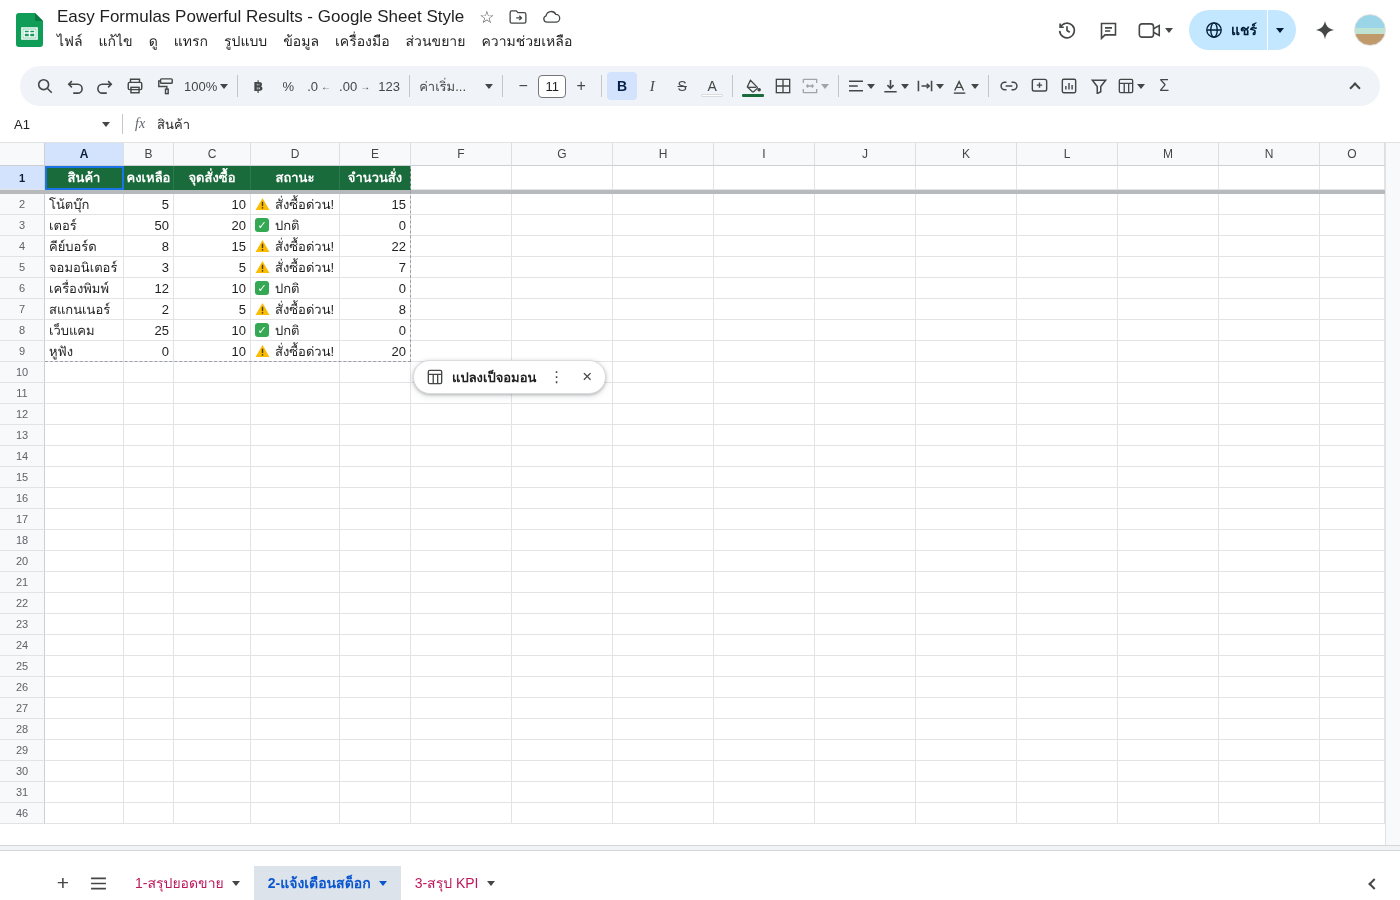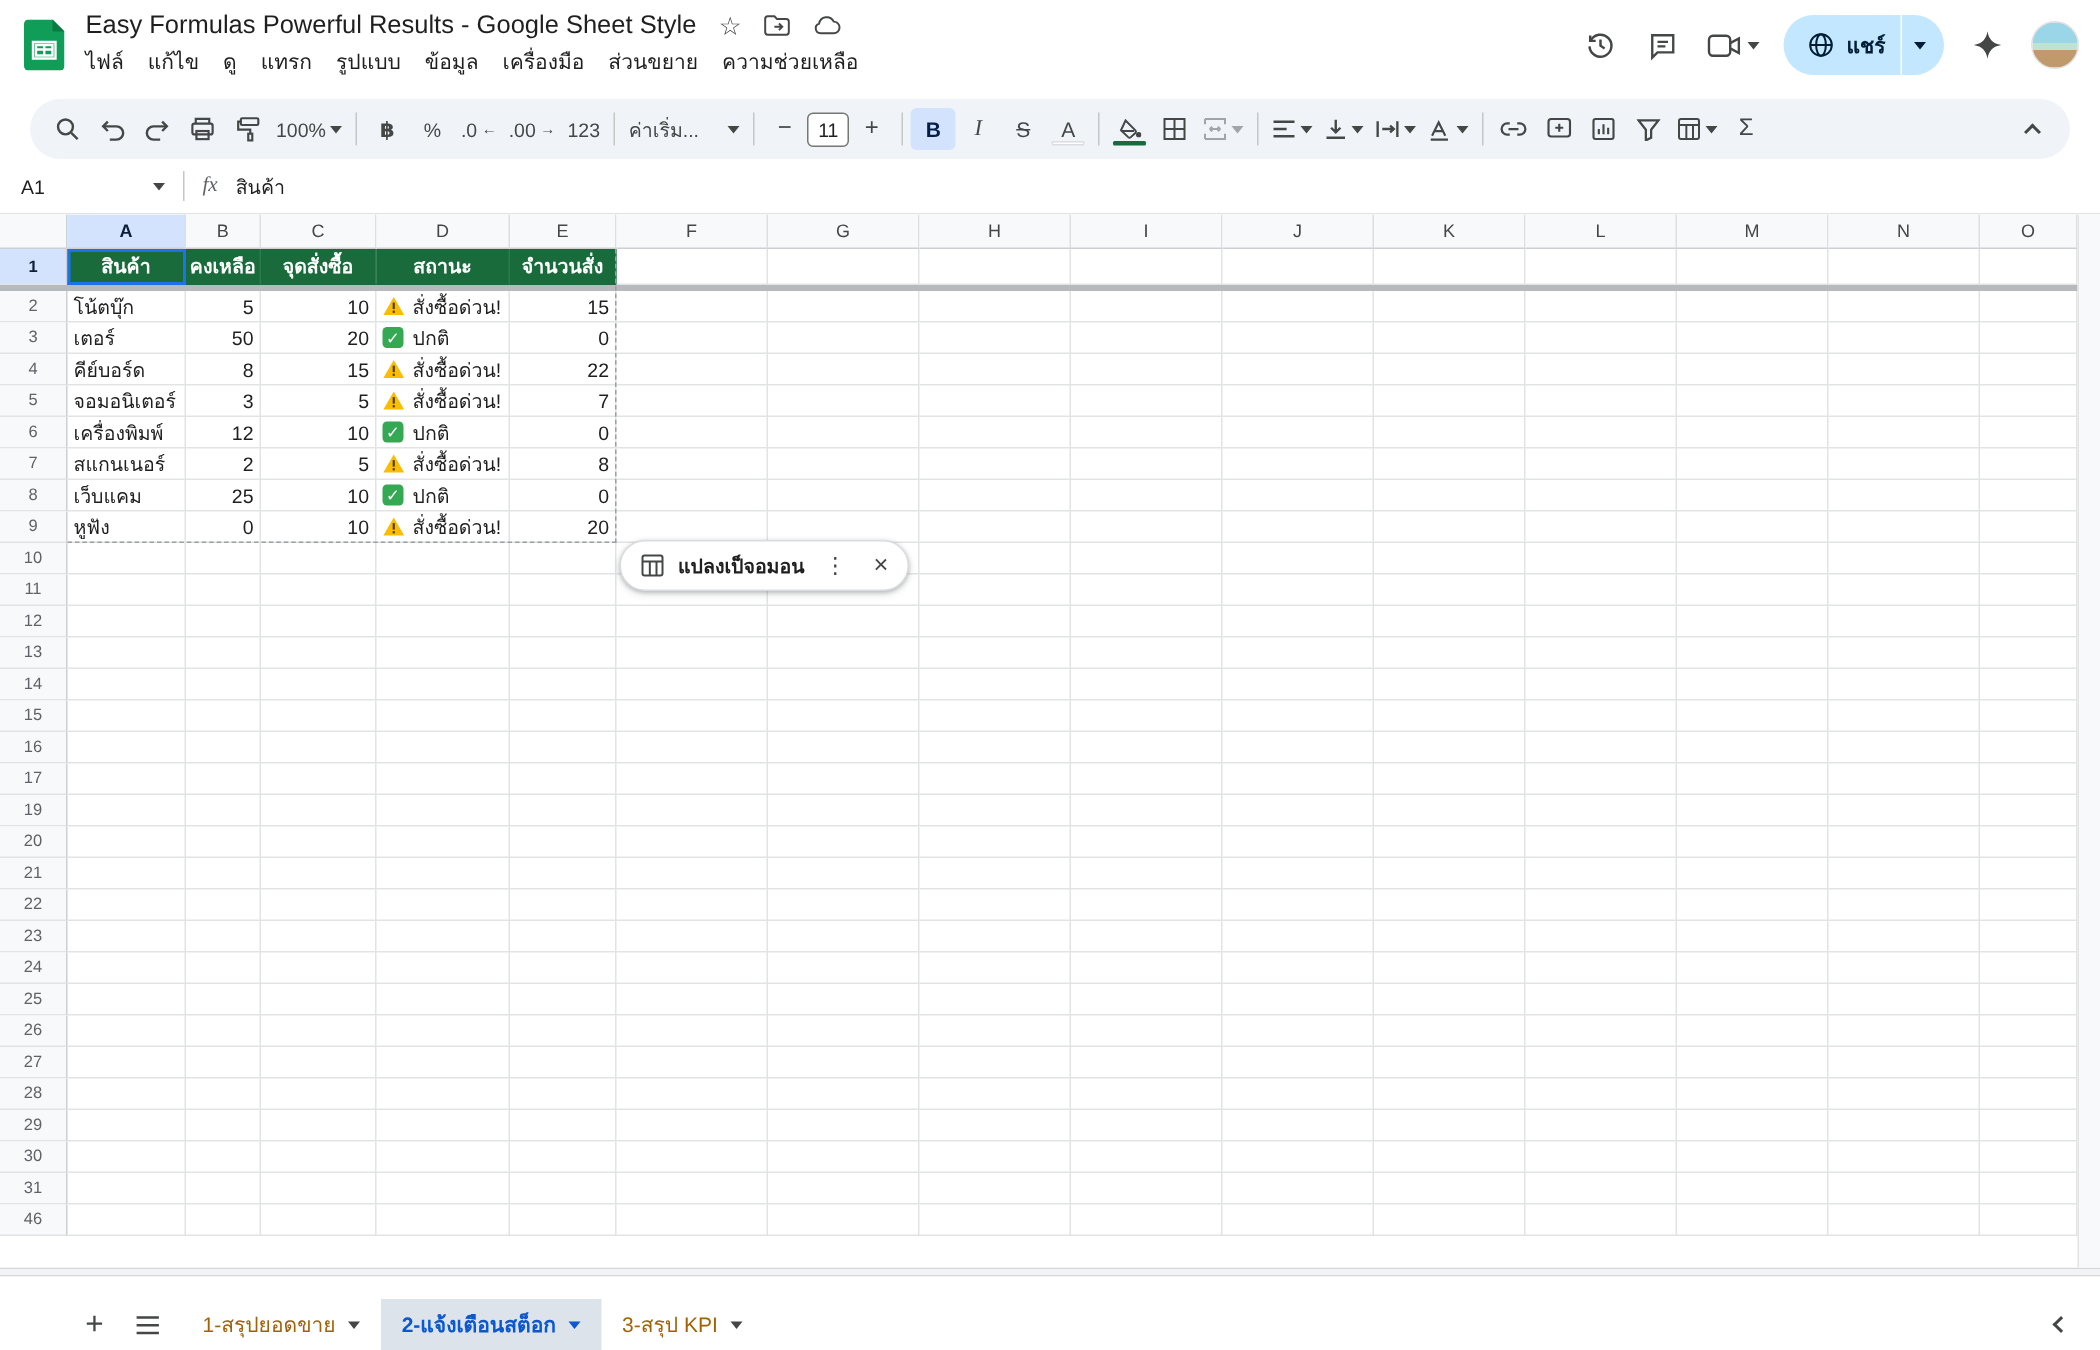--- a/index.html
+++ b/index.html
@@ -91,21 +91,21 @@
   .popup-label { font-size:13px; font-weight:700; color:#1f1f1f; white-space:nowrap; }
   .popup-dots { color:#444746; font-size:15px; padding:0 4px; cursor:pointer; }
   .popup-x { color:#444746; font-size:17px; padding:0 5px; cursor:pointer; }
 
   
   .gray-strip { height:6px; background:#f1f3f4; border-top:1px solid #d5d7d9; border-bottom:1px solid #d5d7d9; }
   .hscroll-gap { height:15px; background:#fff; }
   .tabbar { height:34px; background:#fff; display:flex; align-items:center; }
   .tb-add { margin-left:50px; font-size:21px; color:#444746; width:26px; text-align:center; cursor:pointer; }
   .tb-menu { margin-left:14px; color:#444746; cursor:pointer; display:flex; }
-  .sheet-tab { height:34px; display:flex; align-items:center; gap:8px; padding:0 14px; font-size:14px; color:#a16207; cursor:pointer; }
+  .sheet-tab { height:34px; display:flex; align-items:center; gap:8px; padding:0 14px; font-size:14px; color:#be185d; cursor:pointer; }
   .sheet-tab .caret { border-top-color:#444746; border-left-width:4px; border-right-width:4px; }
   .sheet-tab.active { background:#dde3ea; color:#0b57d0; font-weight:700; }
   .sheet-tab.active .caret { border-top-color:#0b57d0; }
   .tab-scroll { margin-left:auto; margin-right:22px; cursor:pointer; }
 </style>
 </head>
 <body>
 
 <div class="app">
 
@@ -754,21 +754,21 @@
           <div class="cell" style="width: 101px;"></div>
           <div class="cell" style="width: 101px;"></div>
           <div class="cell" style="width: 101px;"></div>
           <div class="cell" style="width: 101px;"></div>
           <div class="cell" style="width: 101px;"></div>
           <div class="cell" style="width: 101px;"></div>
           <div class="cell" style="width: 101px;"></div>
           <div class="cell" style="width: 65px;"></div>
         </div>
         <div class="grow">
-          <div class="gut">19</div>
+          <div class="gut">18</div>
           <div class="cell" style="width: 79px;"></div>
           <div class="cell" style="width: 50px;"></div>
           <div class="cell" style="width: 77px;"></div>
           <div class="cell" style="width: 89px;"></div>
           <div class="cell" style="width: 71px;"></div>
           <div class="cell" style="width: 101px;"></div>
           <div class="cell" style="width: 101px;"></div>
           <div class="cell" style="width: 101px;"></div>
           <div class="cell" style="width: 101px;"></div>
           <div class="cell" style="width: 101px;"></div>

